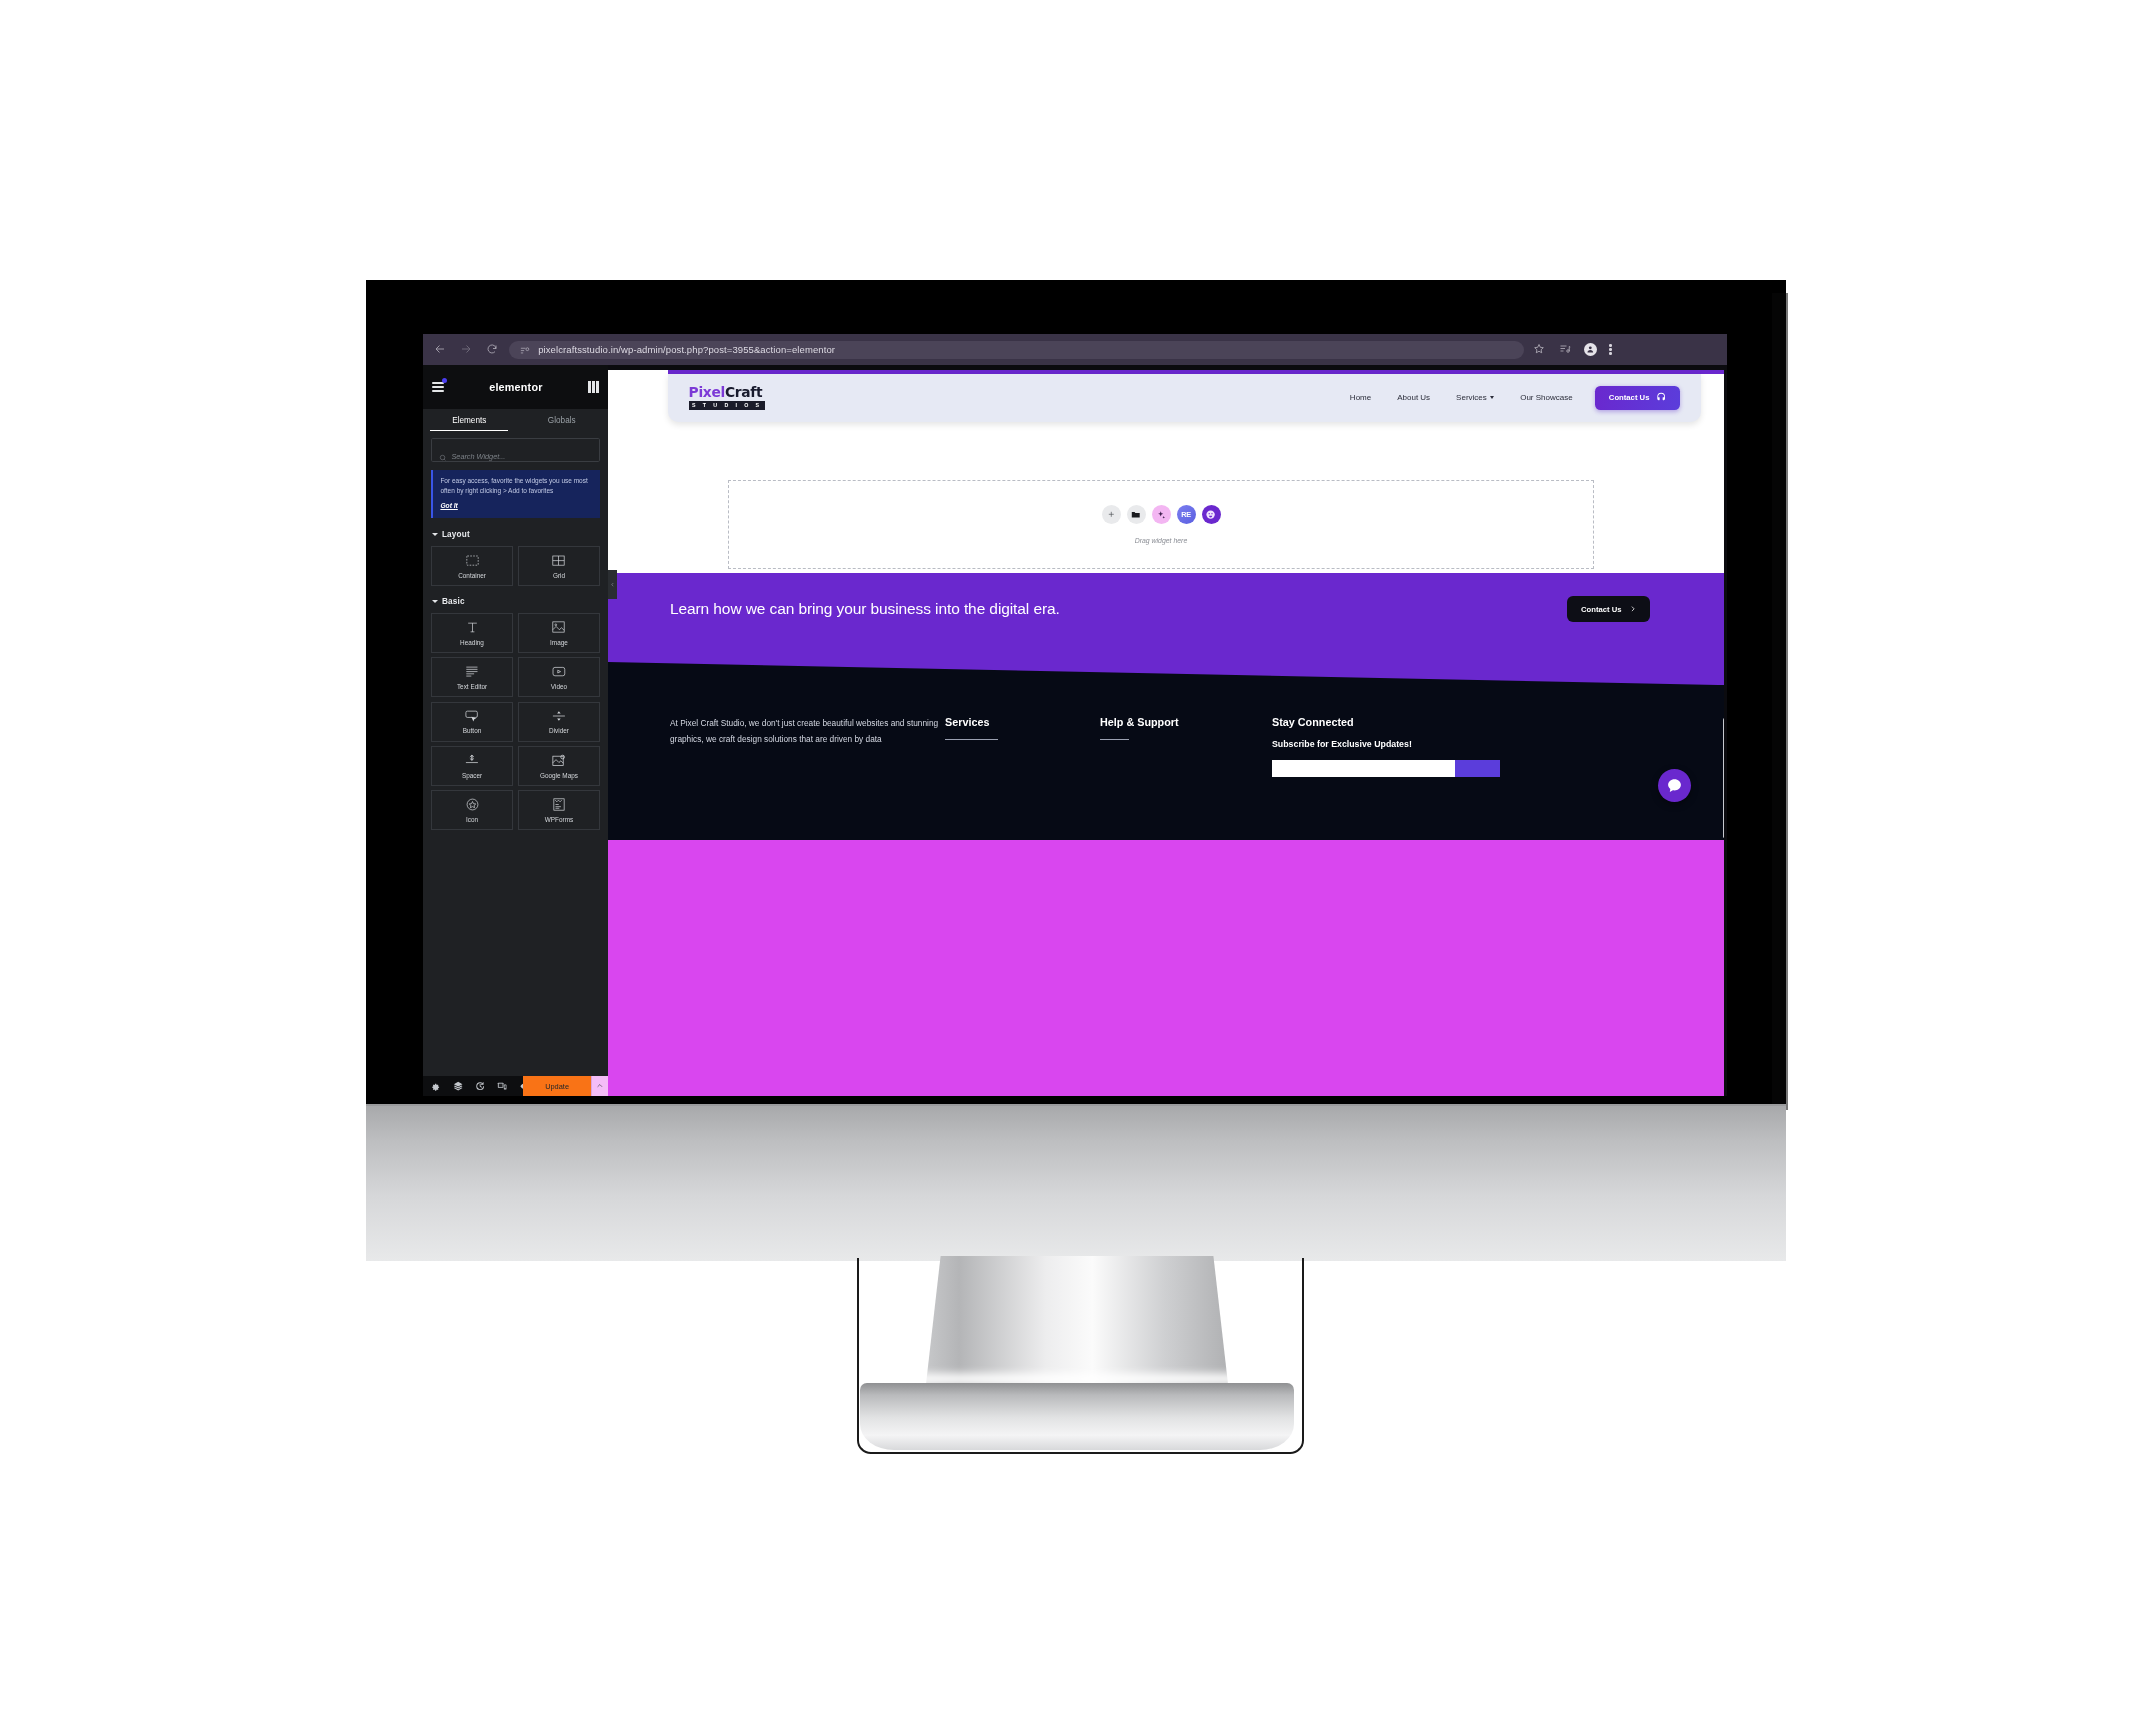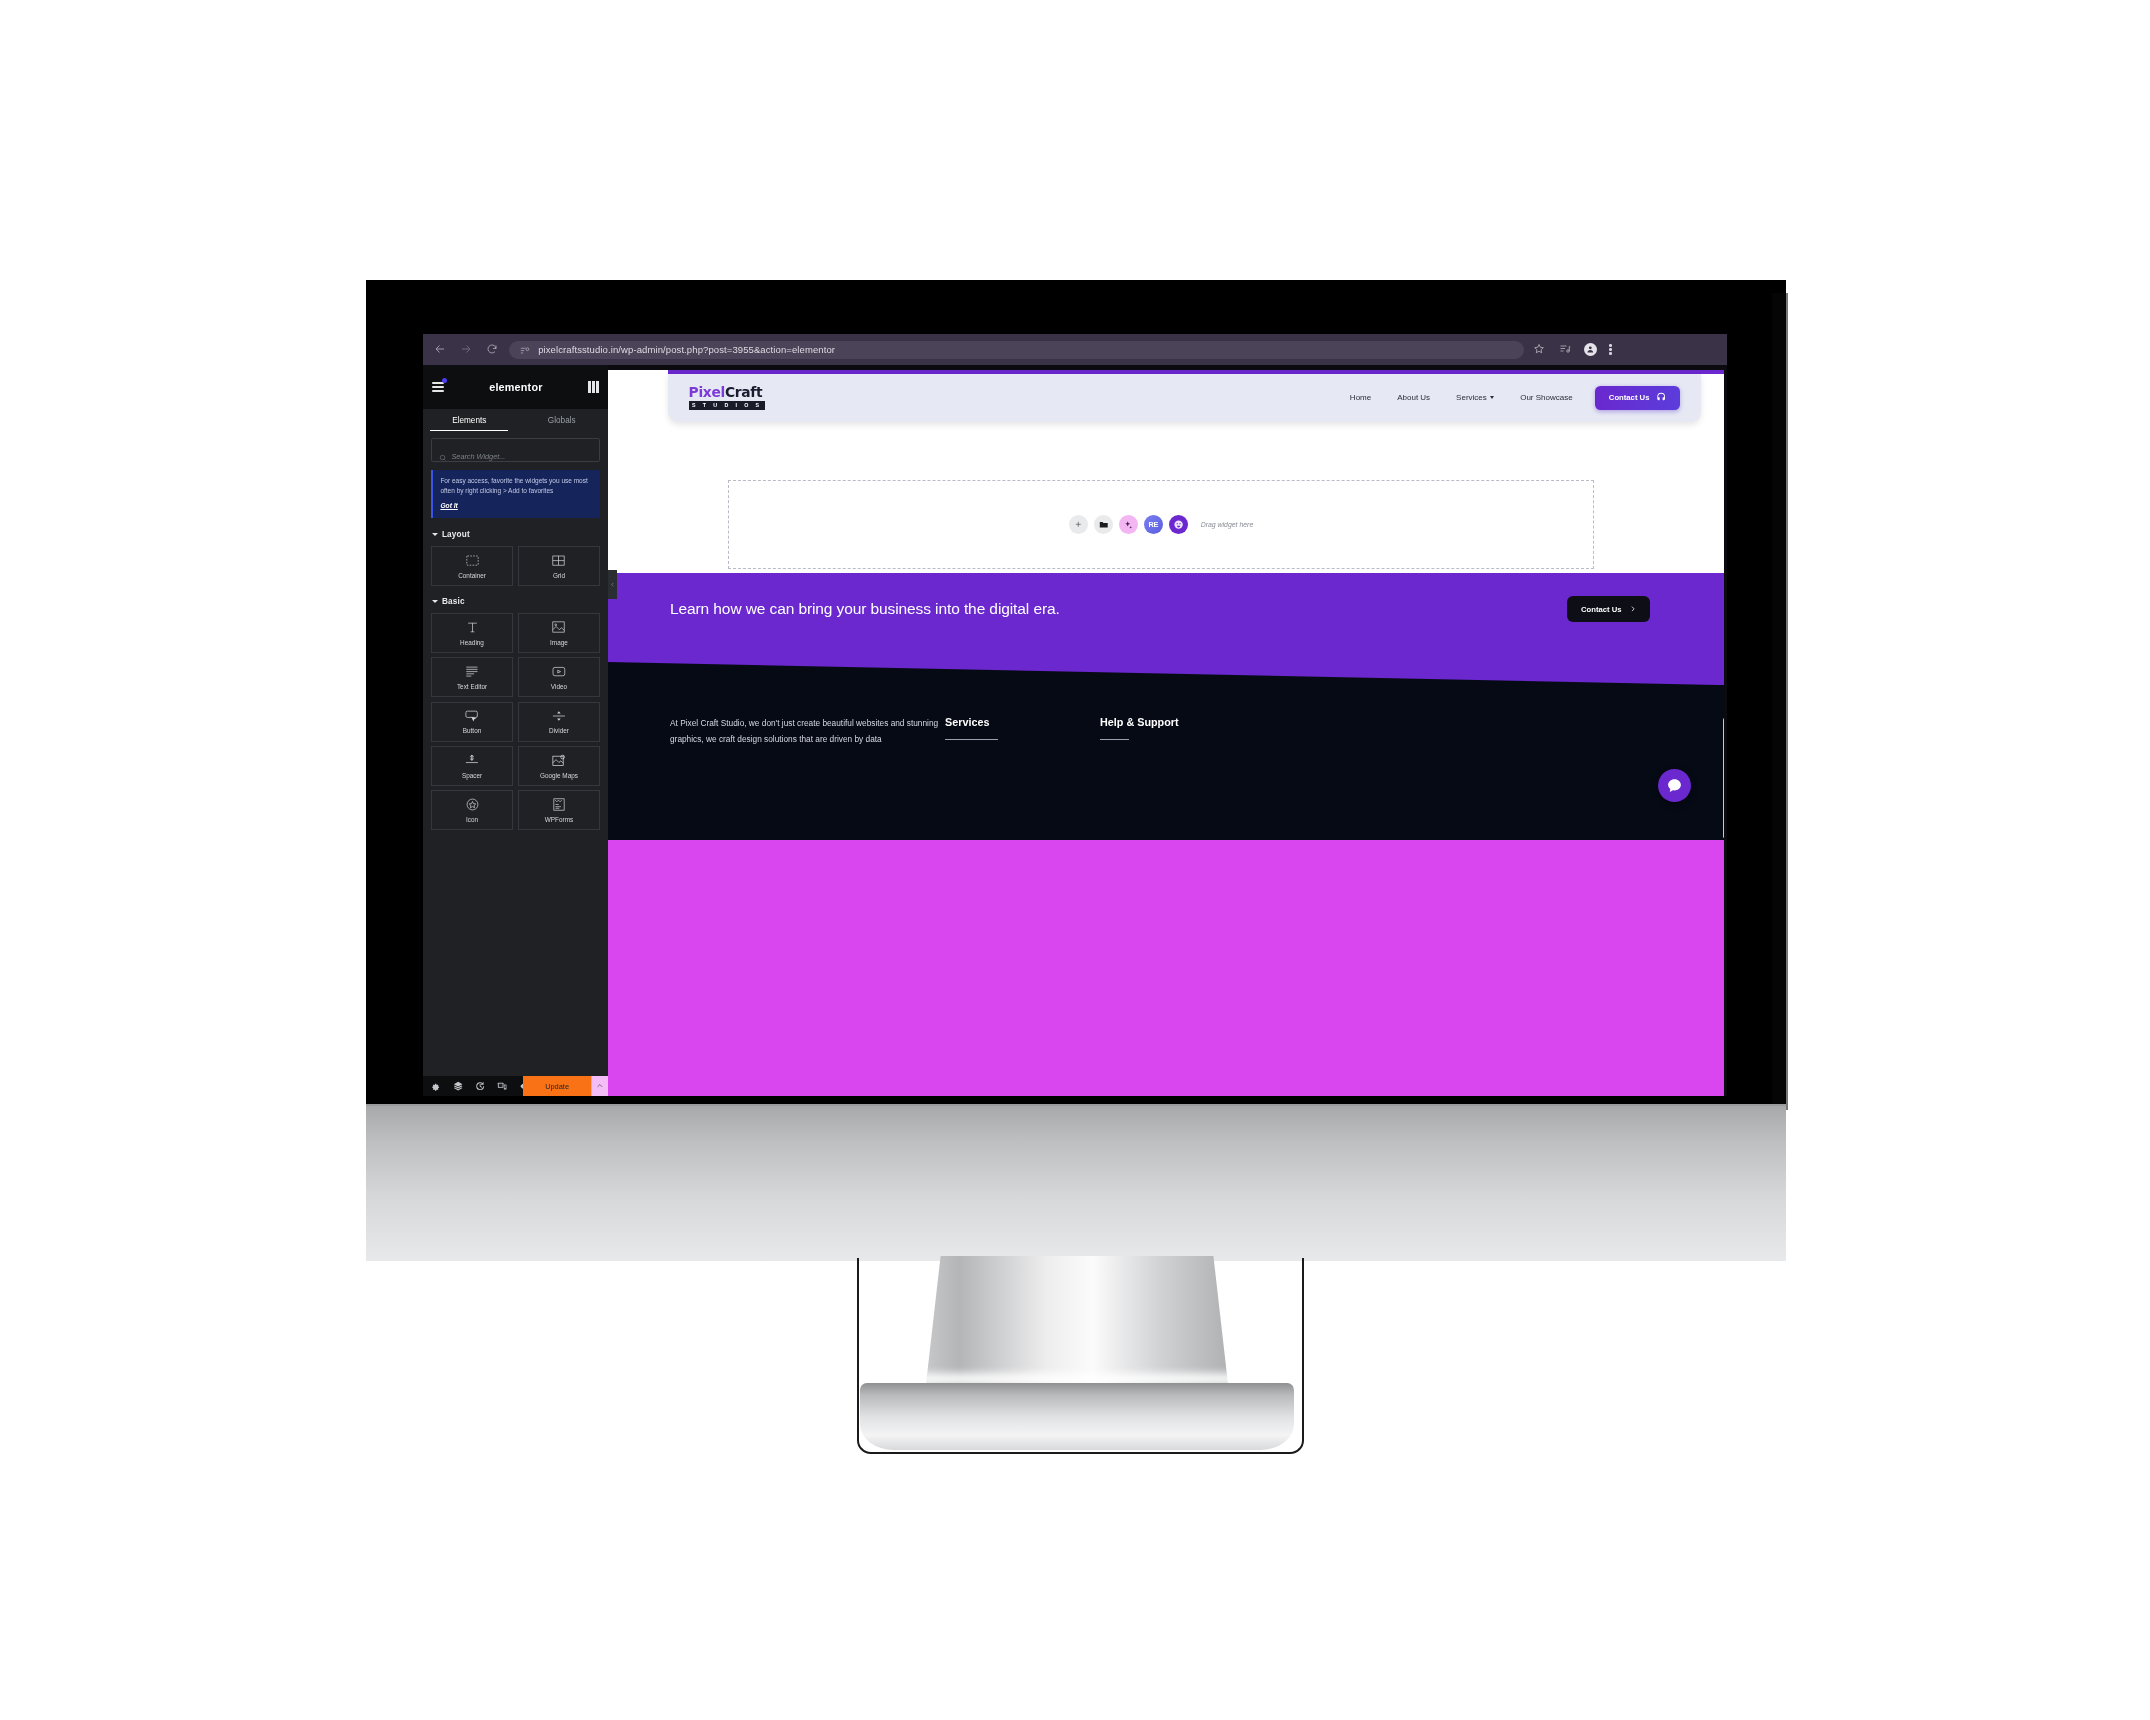--- a/index.html
+++ b/index.html
@@ -196,21 +196,21 @@
   .contact-pill {
     background:linear-gradient(100deg,#6a28ce 0%, #5b3ddb 100%);
     color:#ffffff; font-size:7.7px; font-weight:700; height:24px; padding:0 13.8px;
     border-radius:5.2px; display:flex; align-items:center; gap:6.9px; box-shadow:0 1.7px 4.3px rgba(90,40,200,.35);
   }
   .contact-pill svg { width:10.3px; height:10.3px; fill:#ffffff; }
 
   
   .dropzone {
     position:absolute; top:110px; left:120px; right:133px; height:89px;
-    border:0.9px dashed #b9bcc4; display:flex; flex-direction:row;
+    border:0.9px dashed #b9bcc4; display:flex; flex-direction:column;
     align-items:center; justify-content:center; gap:13px; background:#ffffff;
   }
   .dz-icons { display:flex; align-items:center; gap:6px; }
   .dz-ic { width:19px; height:19px; border-radius:50%; display:flex; align-items:center; justify-content:center; }
   .dz-ic.plain { background:#e9eaec; }
   .dz-ic.plain svg { width:8.6px; height:8.6px; stroke:#4a4d52; fill:none; stroke-width:1.8; }
   .dz-ic.folder { background:#e9eaec; }
   .dz-ic.folder svg { width:9.5px; height:9.5px; fill:#1b1c20; stroke:none; }
   .dz-ic.ai { background:#f3b6f2; }
   .dz-ic.ai svg { width:10.3px; height:10.3px; fill:#3a1d4a; stroke:none; }
@@ -660,20 +660,28 @@
                   <p>At Pixel Craft Studio, we don't just create beautiful websites and stunning graphics, we craft design solutions that are driven by data</p>
                 </div>
                 <div class="fcol2">
                   <div class="fhead">Services</div>
                   <div class="frule"></div>
                 </div>
                 <div class="fcol3">
                   <div class="fhead">Help &amp; Support</div>
                   <div class="frule" style="width:29px"></div>
                 </div>
+                <div class="fcol4">
+                  <div class="fhead">Stay Connected</div>
+                  <div class="fsub">Subscribe for Exclusive Updates!</div>
+                  <div class="sub-row">
+                    <div class="sub-input" placeholder=""></div>
+                    <div class="sub-go"></div>
+                  </div>
+                </div>
               </div>
             </div>
 
             <div class="chat-bubble">
               <svg viewBox="0 0 24 24">
                   <path d="M12 3C6.9 3 3 6.6 3 11c0 2.4 1.2 4.5 3.1 5.9L5.4 21l4.3-2.2c.7.1 1.5.2 2.3.2 5.1 0 9-3.6 9-8s-3.9-8-9-8z"></path>
                 </svg>
             </div>
           </div>
 

